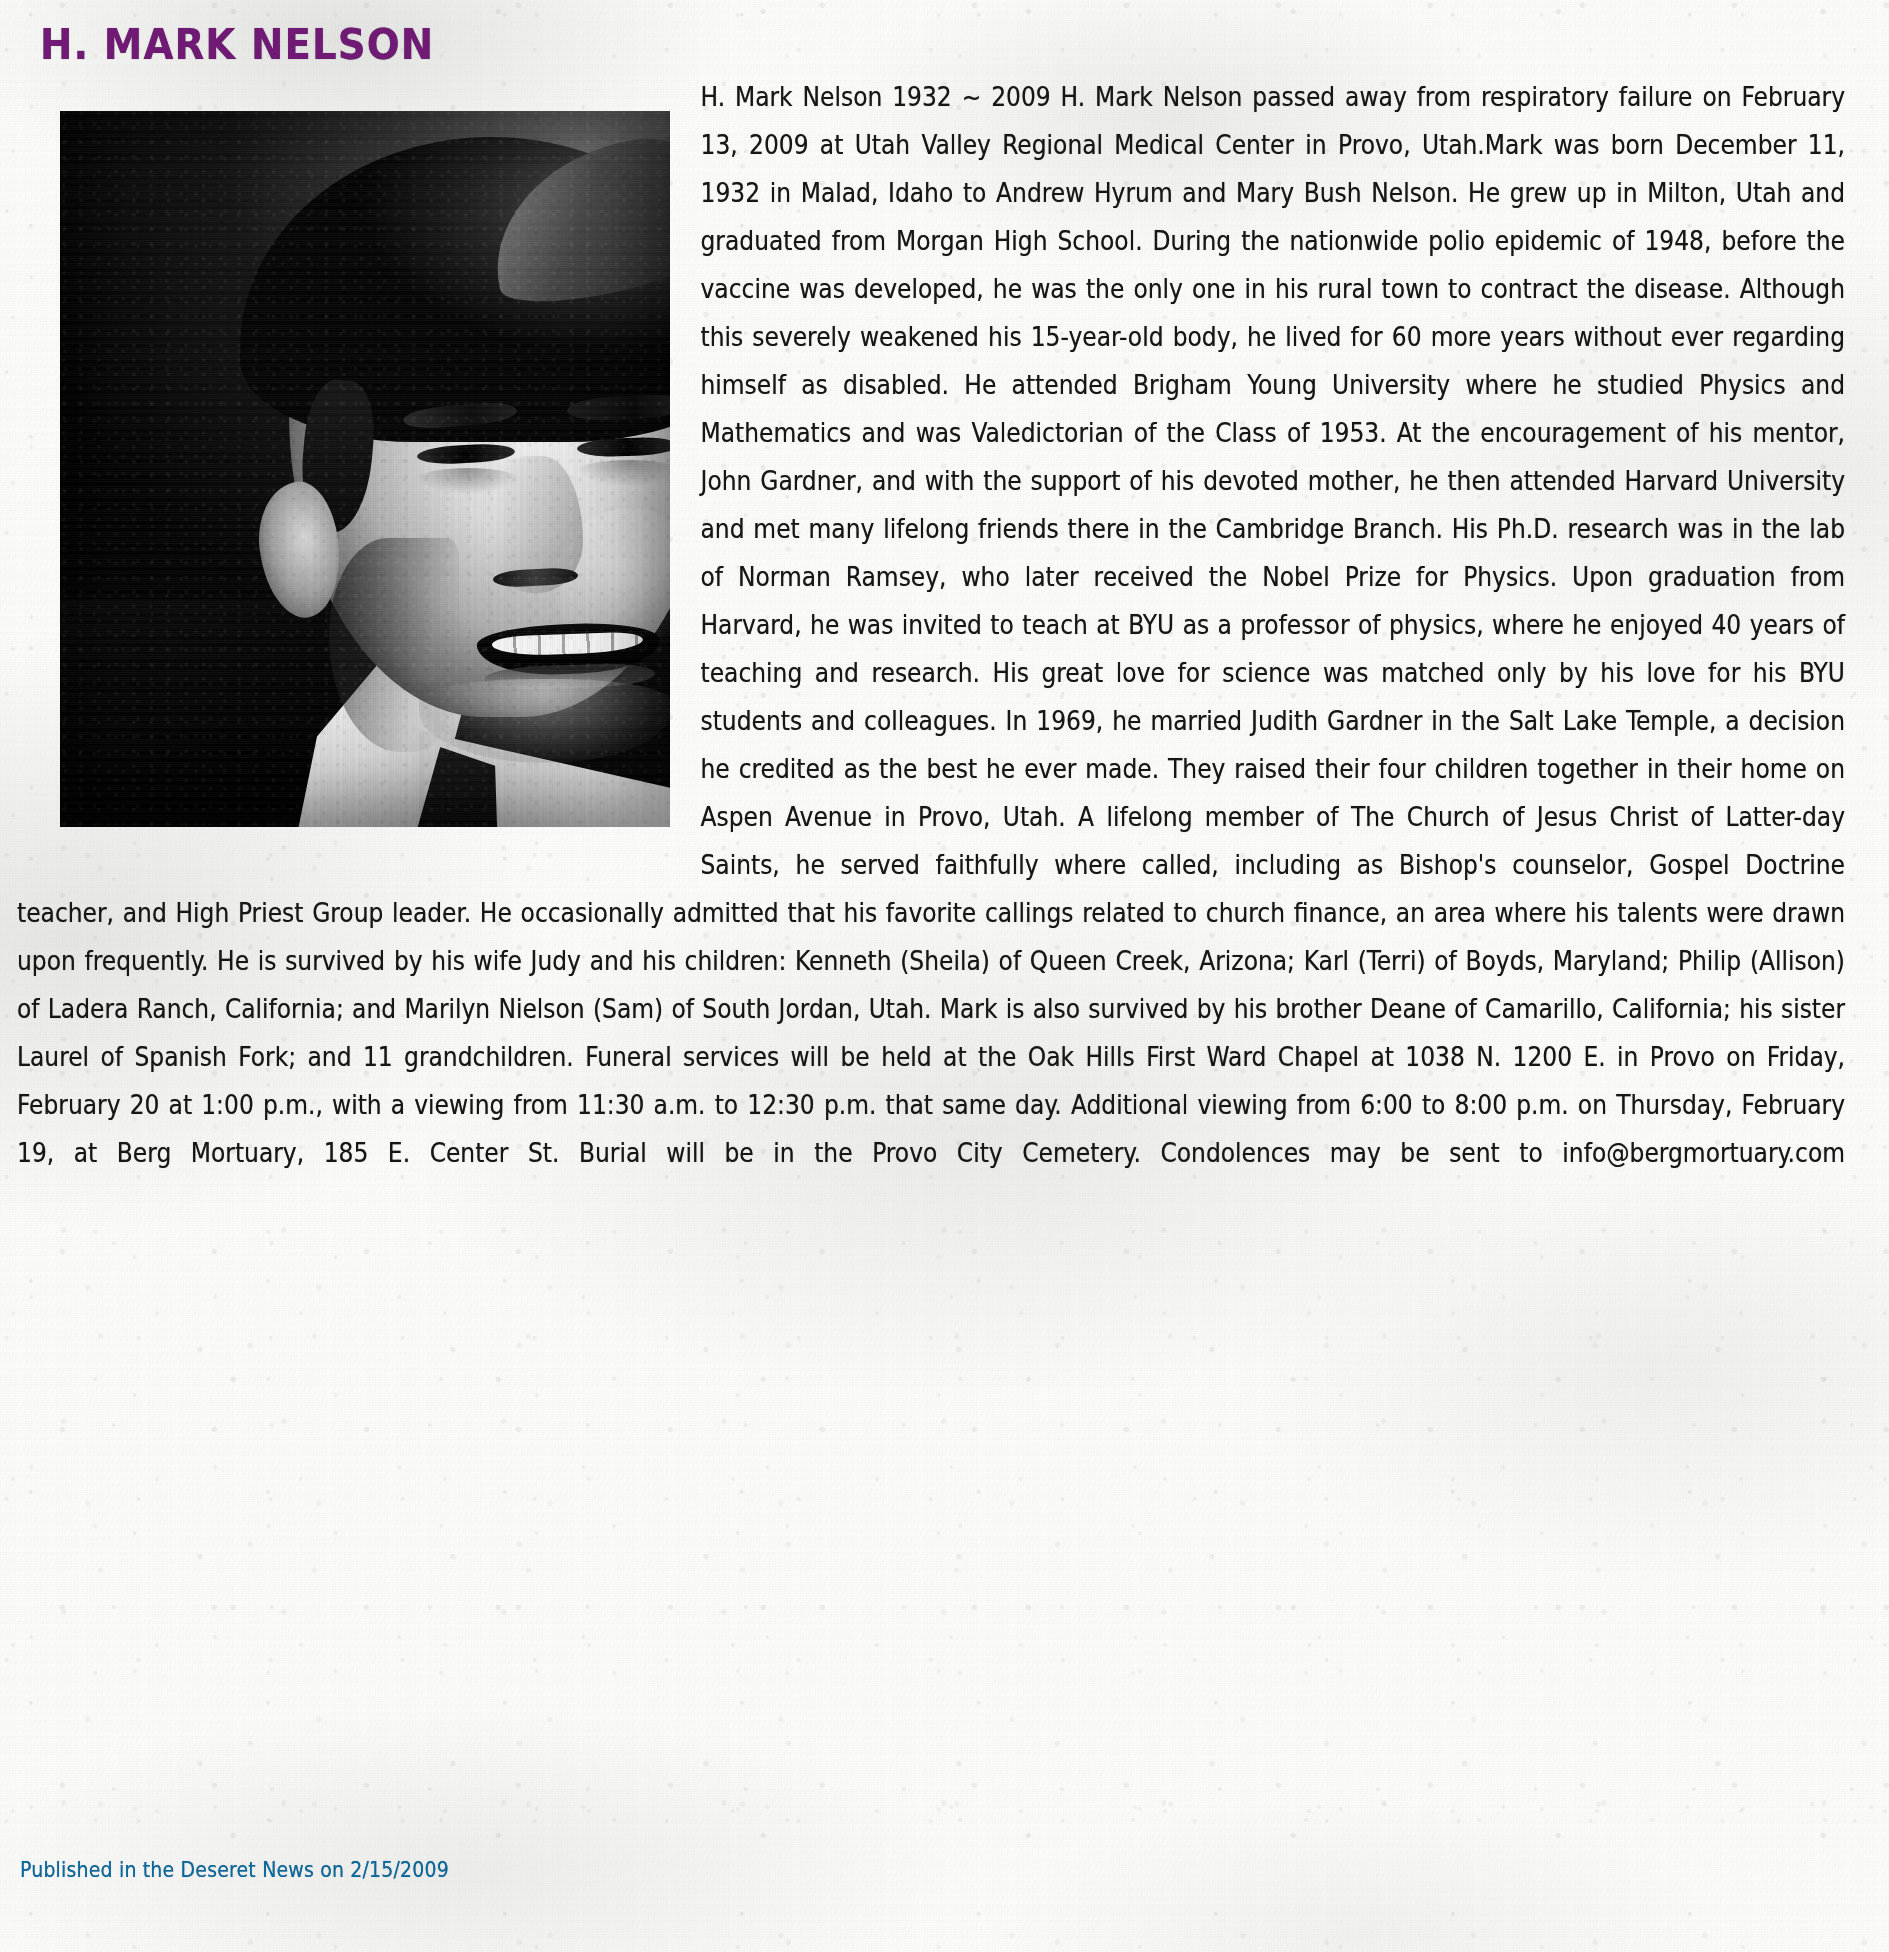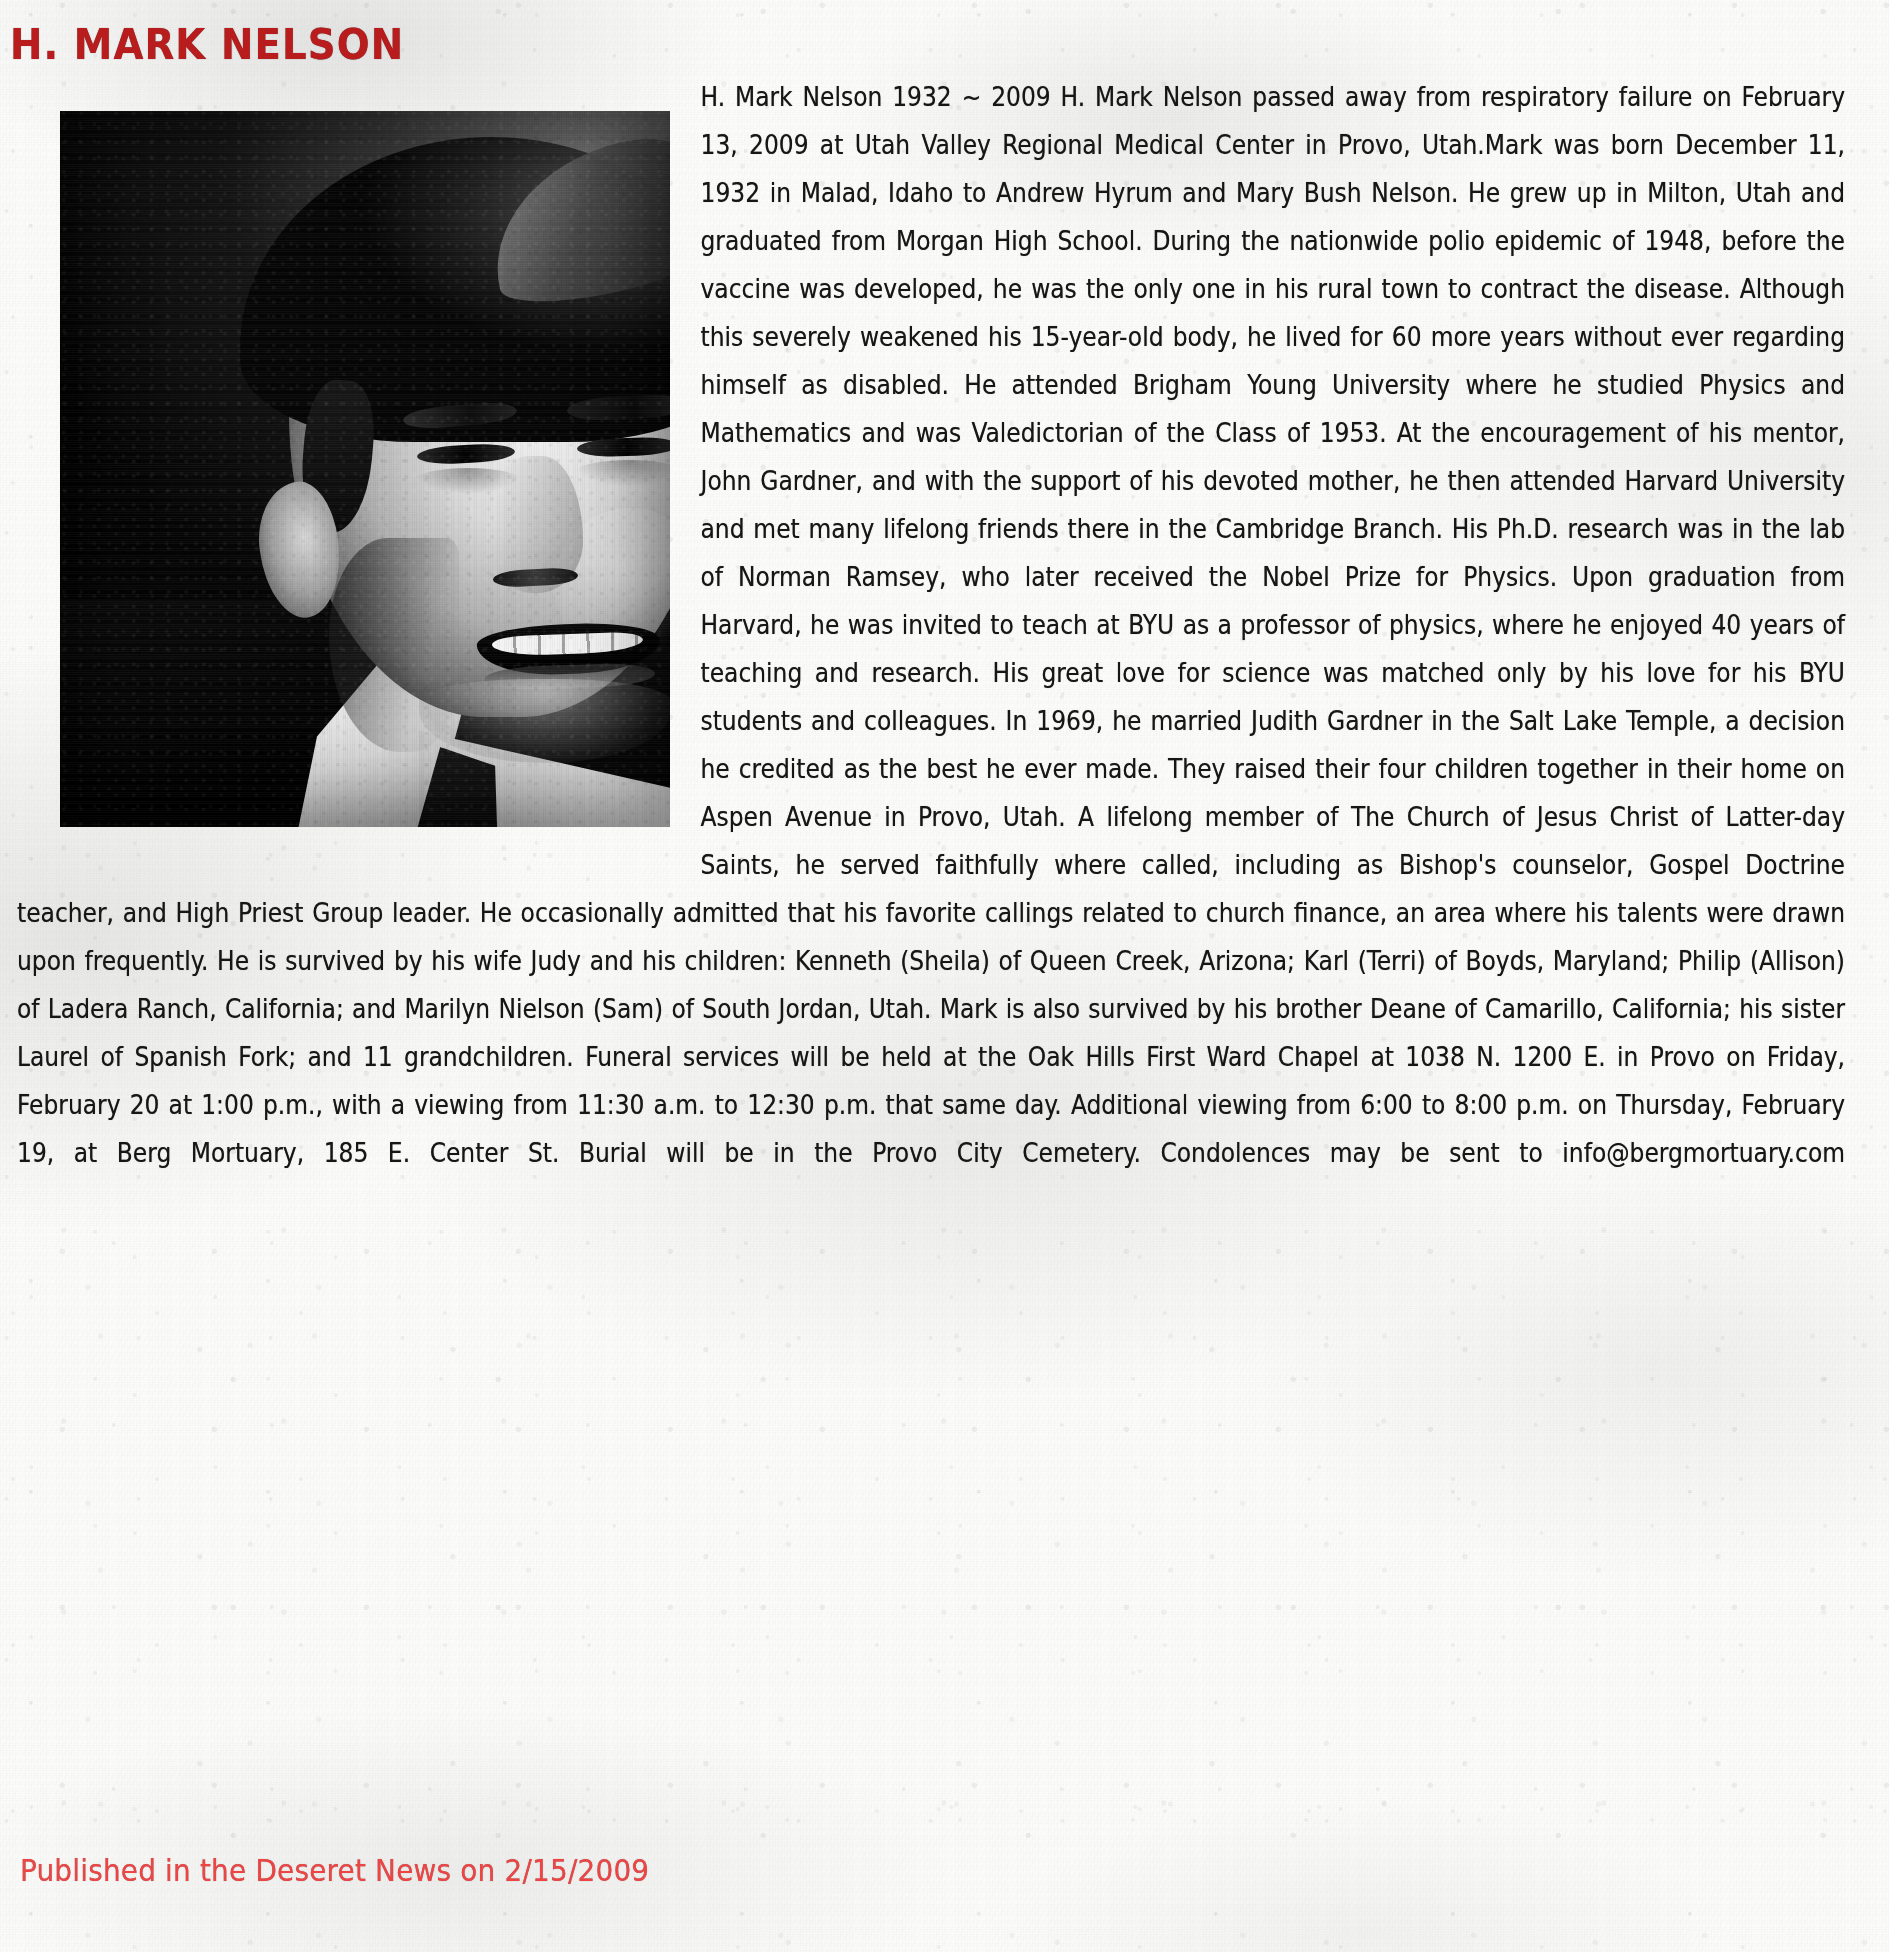--- a/index.html
+++ b/index.html
@@ -78,28 +78,28 @@
   
   #content {
     position: absolute;
     inset: 0;
     z-index: 10;
   }
 
   
   #headline {
     position: absolute;
-    left: 10px;
+    left: 40px;
     top: 20.6px;
     font-family: "DejaVu Sans Condensed", "Liberation Sans Narrow", "Liberation Sans", sans-serif;
     font-weight: 700;
     font-size: 43px;
     line-height: 47px;
     letter-spacing: 1.1px;
-    color: #b91c1c;
+    color: #701a75;
     white-space: nowrap;
     text-shadow: 0 0 0.8px rgba(0,0,0,.65);
   }
 
   
   #flow {
     position: absolute;
     left: 17px;
     top: 73px;
     width: 1828px;
@@ -312,23 +312,23 @@
   .ph-vign {
     inset: 0;
     box-shadow: inset 0 0 69px 21.4px rgba(0,0,0,.34);
   }
 
   
   #credit {
     position: absolute;
     left: 20px;
     top: 1849px;
-    font-size: 31px;
+    font-size: 21px;
     line-height: 43px;
-    color: #ef4444;
+    color: #0369a1;
     letter-spacing: 0.2px;
     white-space: nowrap;
     text-shadow: 0 0 0.7px rgba(0,0,0,.5);
   }
 </style>
 </head>
 <body>
 
 <div id="page">
 

